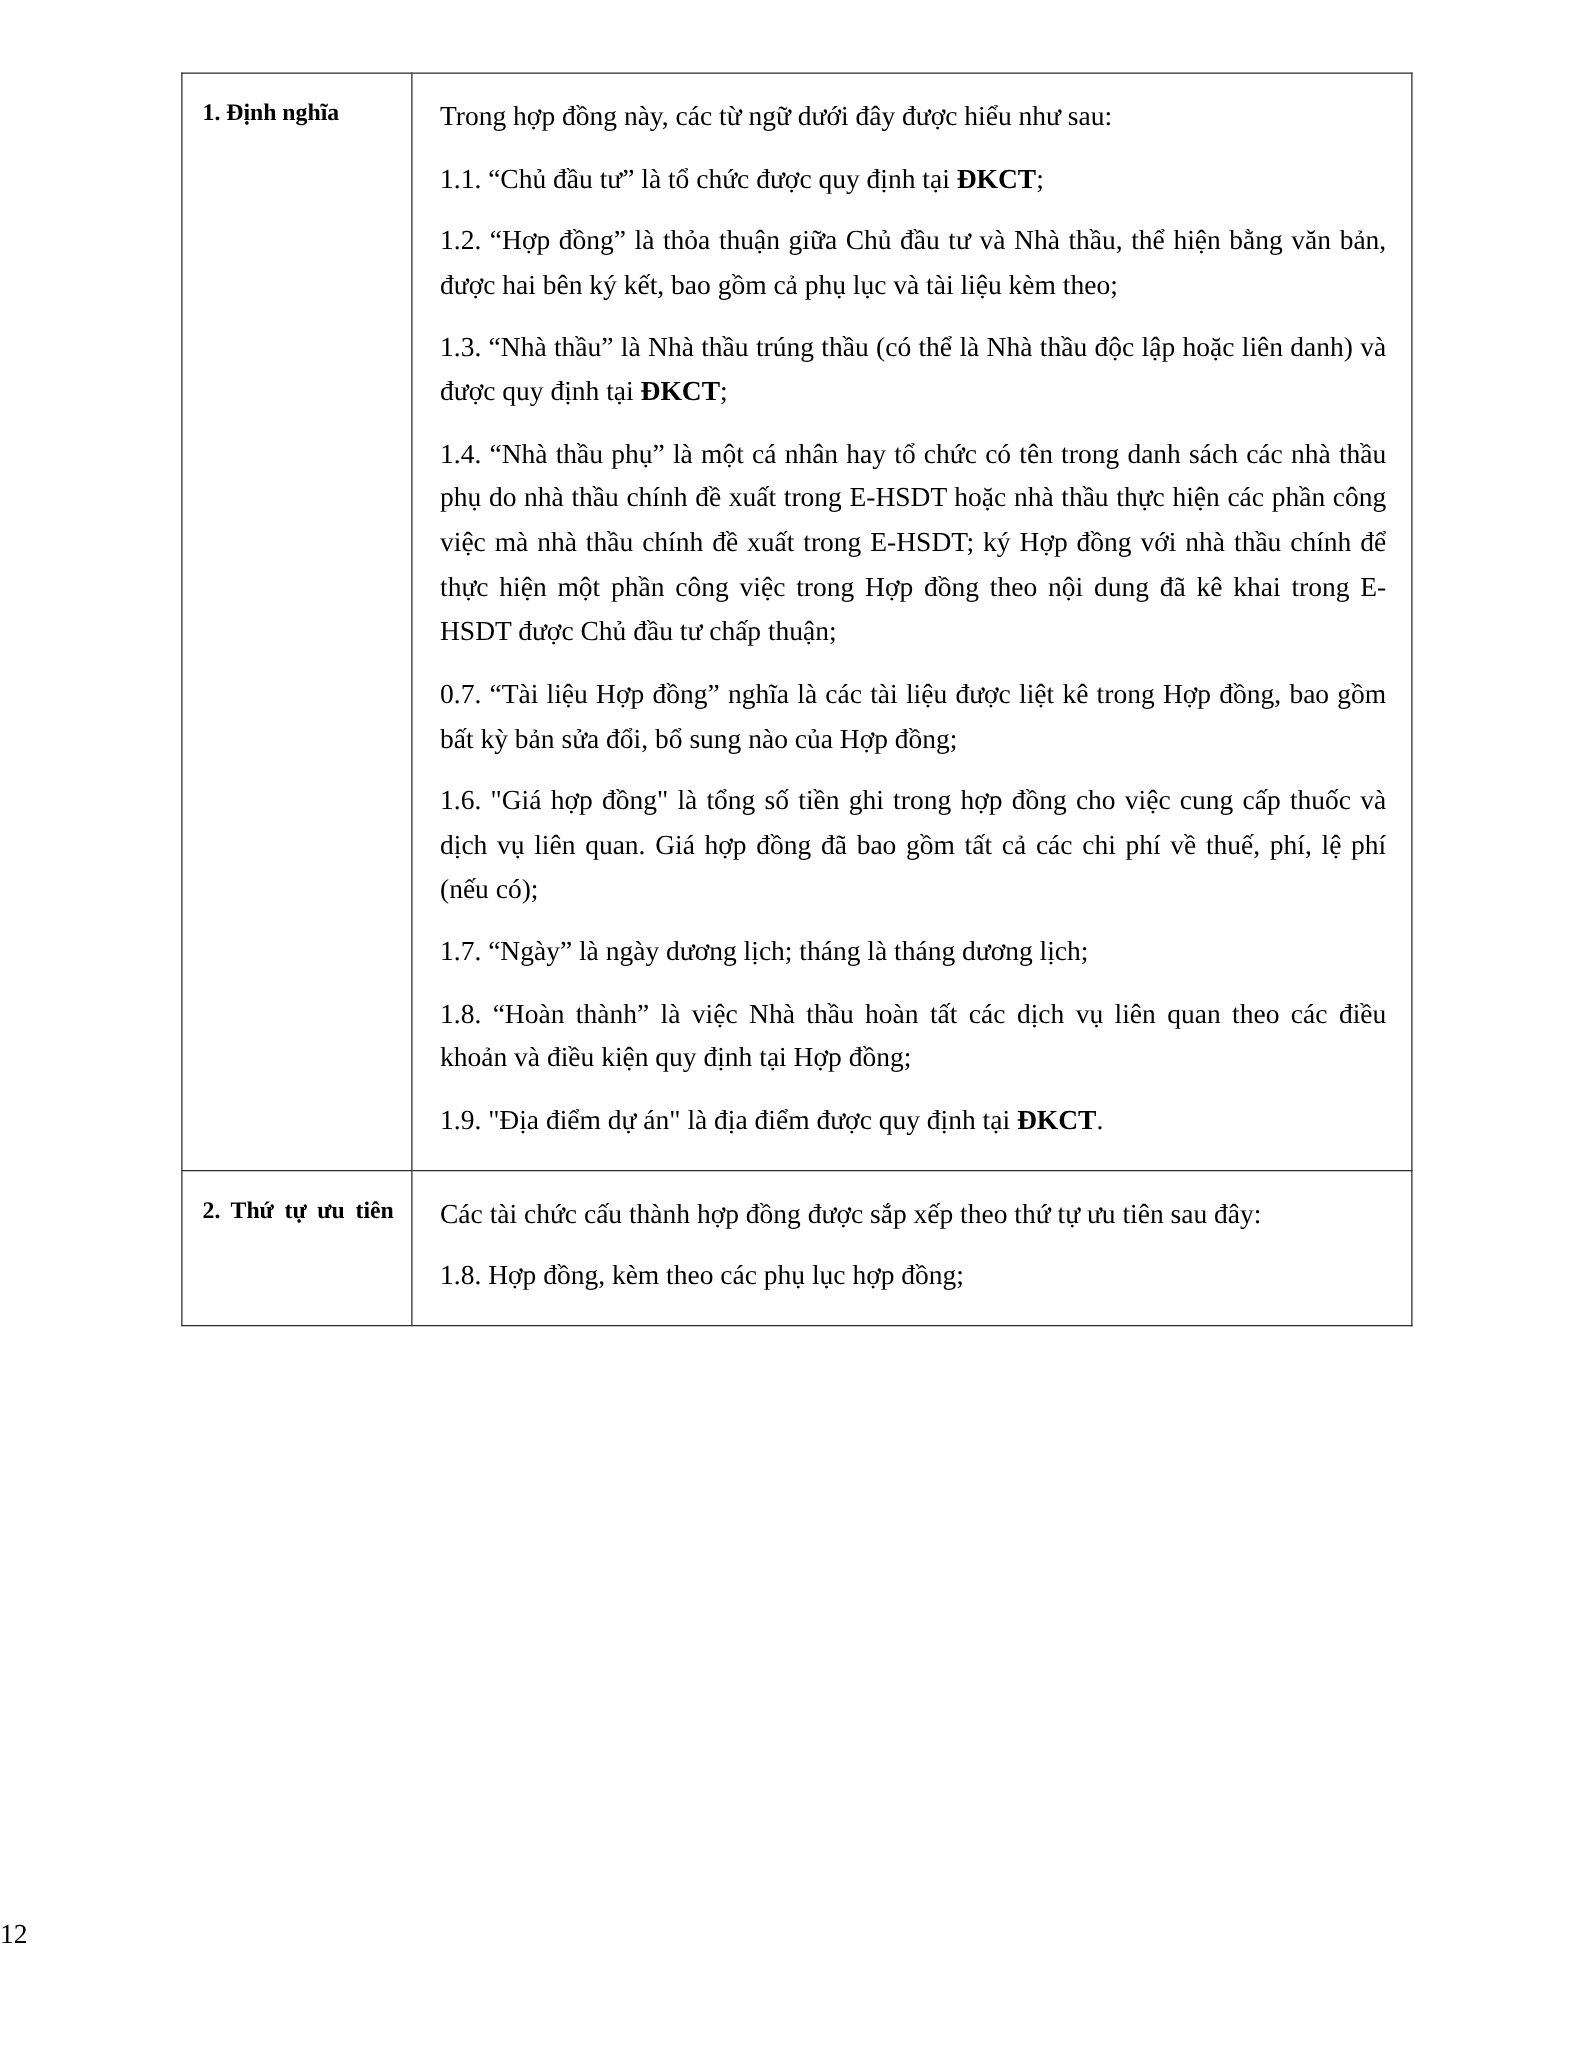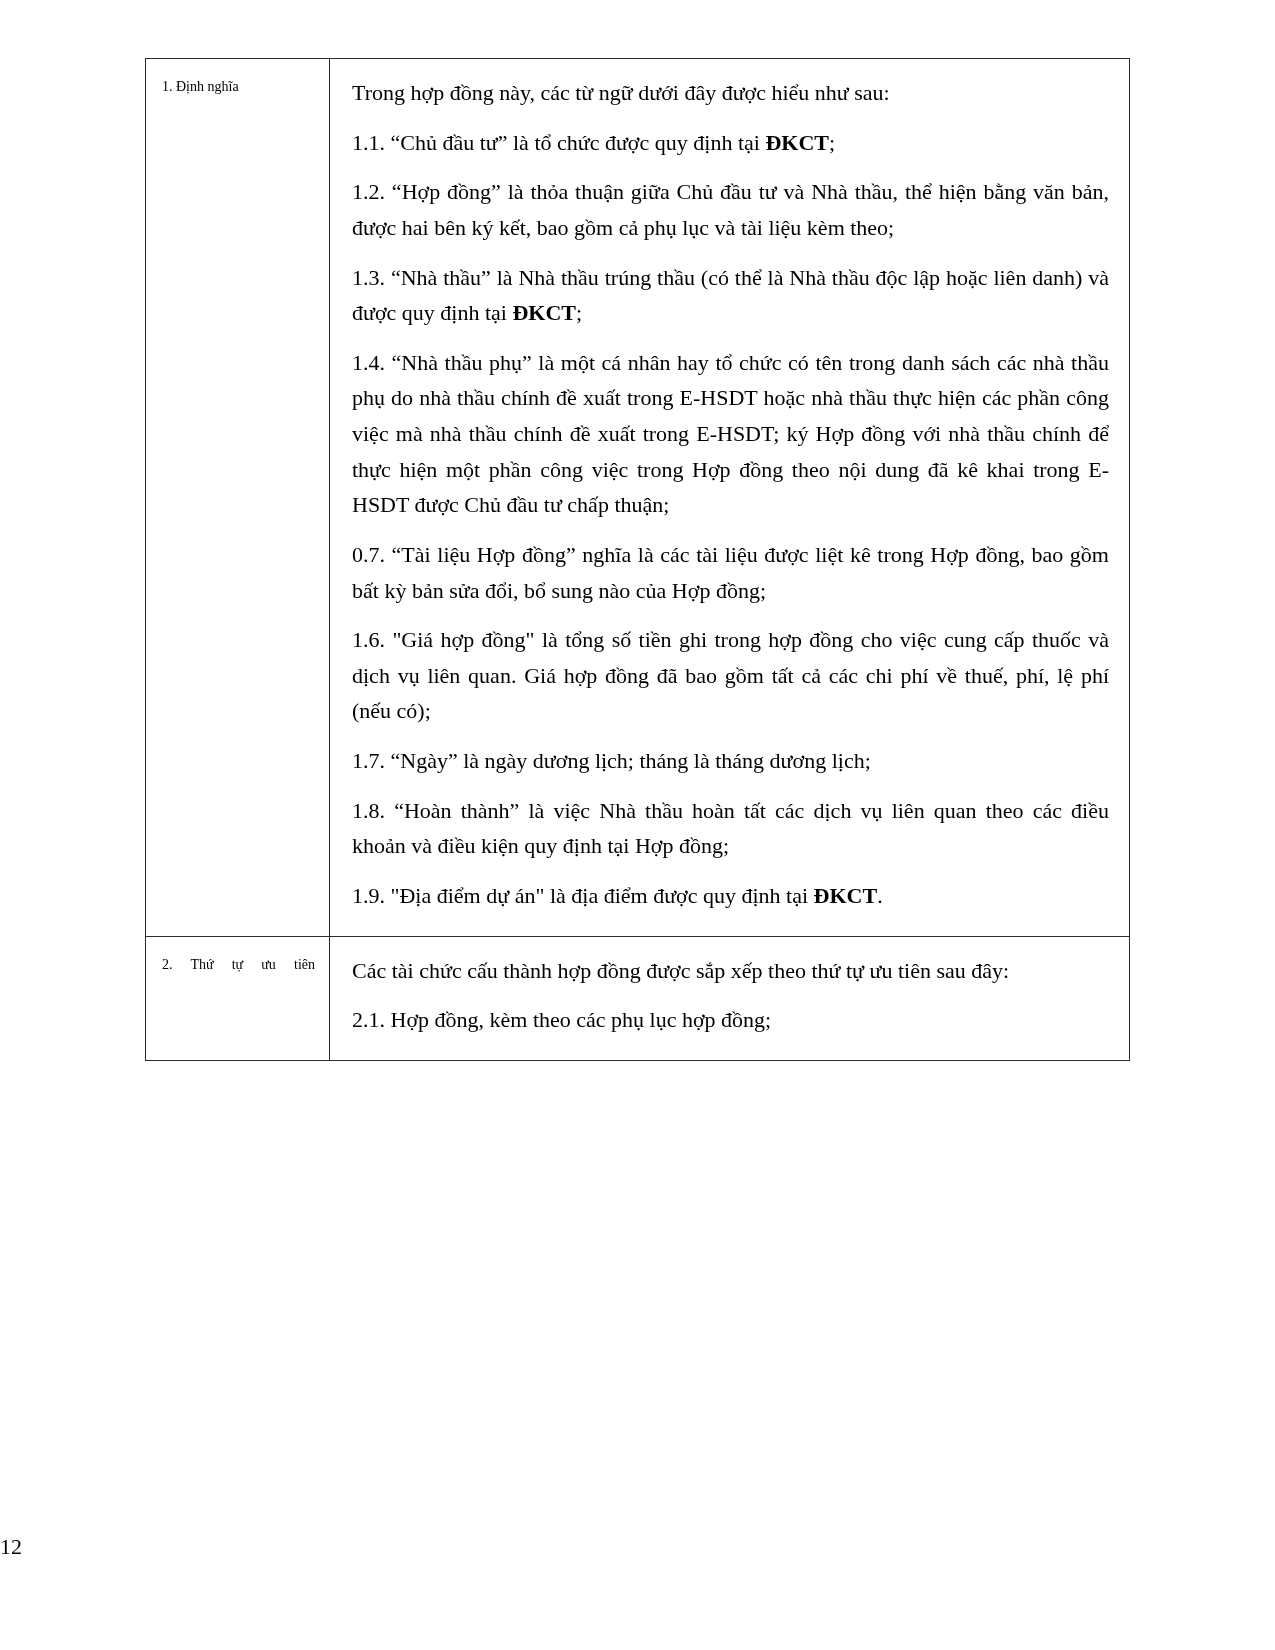--- a/index.html
+++ b/index.html
@@ -38,22 +38,22 @@
   .contract-table td {
     border: 1.3px solid #2b2b2b;
     vertical-align: top;
     padding: 0;
   }
   .col-label {
     width: 183px;
   }
   .label-inner {
     padding: 18px 14px 16px 16px;
-    font-size: 14px;
-    font-weight: normal;
+    font-size: 19px;
+    font-weight: bold;
     line-height: 1.45;
   }
   .label-inner.justified {
     text-align: justify;
     text-align-last: justify;
   }
   .body-inner {
     padding: 16px 20px 22px 22px;
     font-size: 22px;
     line-height: 1.62;
@@ -104,21 +104,21 @@
           </div>
         </td>
       </tr>
       <tr>
         <td class="col-label">
           <div class="label-inner justified">2. Thứ tự ưu tiên</div>
         </td>
         <td>
           <div class="body-inner">
             <p>Các tài chức cấu thành hợp đồng được sắp xếp theo thứ tự ưu tiên sau đây:</p>
-            <p>2.1. Hợp đồng, kèm theo các phụ lục hợp đồng;</p>
+            <p>1.8. Hợp đồng, kèm theo các phụ lục hợp đồng;</p>
           </div>
         </td>
       </tr>
     </tbody>
   </table>
 
   <div class="page-number">12</div>
 
 </div>
 

